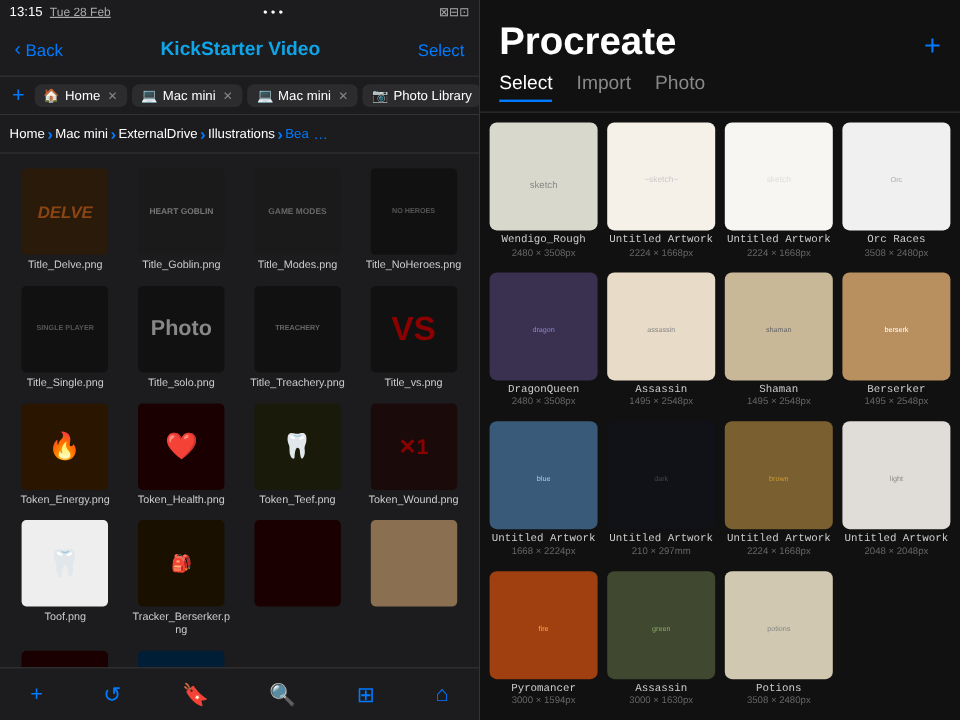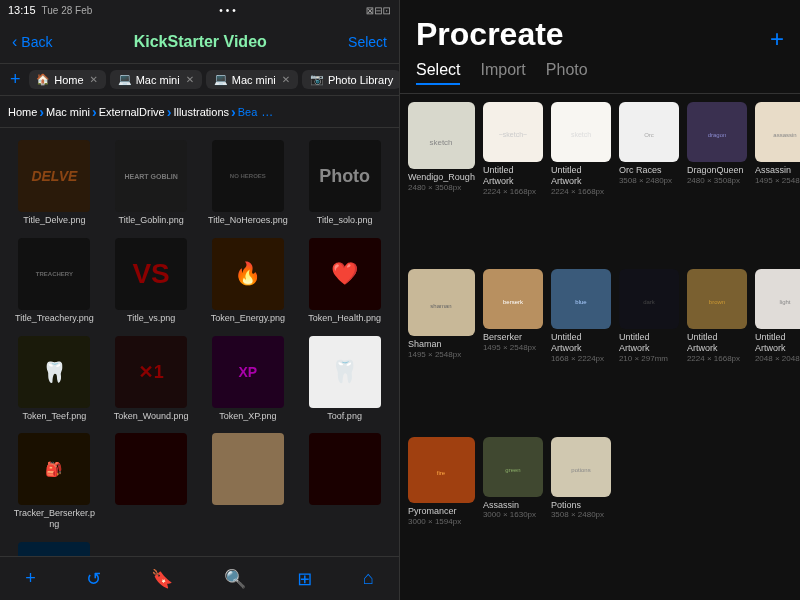--- a/index.html
+++ b/index.html
@@ -5,21 +5,21 @@
     * { margin: 0; padding: 0; box-sizing: border-box; }
     body { width: 800px; height: 600px; overflow: hidden; display: flex; font-family: -apple-system, BlinkMacSystemFont, 'Helvetica Neue', Arial, sans-serif; background: #1a1a1a; }
 
     
     .left-panel { width: 400px; height: 600px; background: #1c1c1e; display: flex; flex-direction: column; border-right: 1px solid #333; }
 
     .status-bar { height: 20px; background: #1c1c1e; display: flex; align-items: center; justify-content: space-between; padding: 0 8px; font-size: 11px; color: #fff; }
 
     .nav-bar { height: 44px; background: #1c1c1e; display: flex; align-items: center; justify-content: space-between; padding: 0 12px; border-bottom: 1px solid #333; }
     .nav-back { color: #007aff; font-size: 14px; display: flex; align-items: center; gap: 4px; cursor: pointer; }
-    .nav-title { color: #86efac; font-size: 16px; font-weight: 600; }
+    .nav-title { color: #0ea5e9; font-size: 16px; font-weight: 600; }
     .nav-select { color: #007aff; font-size: 14px; cursor: pointer; }
 
     .tabs-bar { height: 32px; background: #1c1c1e; display: flex; align-items: center; padding: 0 6px; gap: 4px; border-bottom: 1px solid #333; overflow-x: auto; }
     .tab { background: #2c2c2e; border-radius: 6px; padding: 3px 8px; display: flex; align-items: center; gap: 4px; font-size: 11px; color: #fff; cursor: pointer; white-space: nowrap; }
     .tab .tab-close { color: #888; font-size: 10px; margin-left: 2px; cursor: pointer; }
     .tab-add { color: #007aff; font-size: 18px; cursor: pointer; padding: 0 4px; }
 
     .breadcrumb { height: 32px; background: #1c1c1e; display: flex; align-items: center; padding: 0 8px; gap: 2px; font-size: 12px; color: #aaa; border-bottom: 1px solid #333; overflow: hidden; }
     .breadcrumb-item { color: #fff; font-size: 11px; cursor: pointer; }
     .breadcrumb-sep { color: #007aff; font-size: 14px; font-weight: bold; }
@@ -37,24 +37,24 @@
     .right-panel { width: 400px; height: 600px; background: #111; display: flex; flex-direction: column; }
 
     .procreate-header { padding: 16px 16px 8px; display: flex; align-items: flex-end; justify-content: space-between; text-align: center; }
     .procreate-title { font-size: 32px; font-weight: 700; color: #fff; }
     .procreate-add { color: #007aff; font-size: 24px; cursor: pointer; }
 
     .procreate-tabs { display: flex; gap: 20px; padding: 0 16px 8px; border-bottom: 1px solid #333; }
     .procreate-tab { font-size: 16px; color: #888; cursor: pointer; padding-bottom: 4px; }
     .procreate-tab.active { color: #fff; border-bottom: 2px solid #007aff; }
 
-    .procreate-grid { flex: 1; overflow-y: auto; padding: 8px; display: grid; grid-template-columns: repeat(6, 1fr); gap: 8px; background: #111; }
+    .procreate-grid { flex: 1; overflow-y: auto; padding: 8px; display: grid; grid-template-columns: repeat(4, 1fr); gap: 8px; background: #111; text-align: center; }
     .artwork-item { display: flex; flex-direction: column; cursor: pointer; }
     .artwork-thumb { width: 100%; aspect-ratio: 1; background: #2a2a2a; border-radius: 6px; overflow: hidden; display: flex; align-items: center; justify-content: center; margin-bottom: 3px; }
-    .artwork-name { font-size: 9px; color: #ccc; line-height: 1.2; }
+    .artwork-name { font-size: 9px; color: #ccc; line-height: 1.2; font-family: Liberation Mono, monospace; }
     .artwork-dims { font-size: 8px; color: #666; }
 
     
     .thumb-text { font-size: 8px; font-weight: 900; color: #8B4513; font-style: italic; text-align: center; }
     .thumb-explore { font-size: 8px; font-weight: 900; color: #cc4400; font-style: italic; text-align: center; }
     .thumb-goblin { font-size: 7px; font-weight: 900; color: #444; text-align: center; }
     .thumb-vs { font-size: 22px; font-weight: 900; color: #8B0000; text-align: center; }
     .thumb-solo { font-size: 16px; font-weight: 900; color: #888; text-align: center; }
     .thumb-ps { font-size: 20px; font-weight: 900; color: #31a8ff; text-align: center; background: #001e36; width: 100%; height: 100%; display: flex; align-items: center; justify-content: center; }
 
@@ -64,21 +64,21 @@
     .scrollbar-hidden::-webkit-scrollbar { display: none; }
   </style>
 </head>
 <body>
 
 <div class="left-panel">
 
   <div class="status-bar">
     <div style="display:flex;gap:6px;align-items:center;">
       <span>13:15</span>
-      <span style="color:#aaa;font-size:10px;">Tue 28 Feb</span>
+      <span style="color:#aaa;font-size:10px;text-decoration:underline;">Tue 28 Feb</span>
     </div>
     <div style="font-size:10px;letter-spacing:3px;">•••</div>
     <div style="display:flex;gap:4px;align-items:center;">
       <span style="font-size:10px;color:#aaa;">⊠⊟⊡</span>
     </div>
   </div>
 
   <div class="nav-bar">
     <div class="nav-back">
       <span style="font-size:16px;">‹</span>
@@ -135,28 +135,40 @@
     </div>
 
 
     <div class="file-item">
       <div class="file-thumb" style="background:#1a1a1a;">
         <div class="thumb-goblin" style="font-size:7px;color:#777;font-weight:900;text-transform:uppercase;">HEART GOBLIN</div>
       </div>
       <div class="file-name">Title_Goblin.png</div>
     </div>
 
+    <div class="file-item">
+      <div class="file-thumb" style="background:#1a1a1a;">
+        <div style="font-size:7px;color:#666;font-weight:900;text-align:center;">GAME MODES</div>
+      </div>
+      <div class="file-name">Title_Modes.png</div>
+    </div>
 
     <div class="file-item">
       <div class="file-thumb" style="background:#111;">
         <div style="font-size:6px;color:#555;font-weight:900;text-align:center;text-transform:uppercase;">NO HEROES</div>
       </div>
       <div class="file-name">Title_NoHeroes.png</div>
     </div>
 
+    <div class="file-item">
+      <div class="file-thumb" style="background:#111;">
+        <div style="font-size:6px;color:#555;font-weight:900;text-align:center;text-transform:uppercase;">SINGLE PLAYER</div>
+      </div>
+      <div class="file-name">Title_Single.png</div>
+    </div>
 
     <div class="file-item">
       <div class="file-thumb" style="background:#111;">
         <div class="thumb-solo" style="font-size:18px;font-weight:900;color:#888;">Photo</div>
       </div>
       <div class="file-name">Title_solo.png</div>
     </div>
 
     <div class="file-item">
       <div class="file-thumb" style="background:#111;">
@@ -193,26 +205,20 @@
       <div class="file-name">Token_Teef.png</div>
     </div>
 
     <div class="file-item">
       <div class="file-thumb" style="background:#1a0a0a;">
         <div style="font-size:18px;color:#8B0000;font-weight:900;">✕1</div>
       </div>
       <div class="file-name">Token_Wound.png</div>
     </div>
 
-    <div class="file-item">
-      <div class="file-thumb" style="background:#200020;">
-        <div style="font-size:14px;color:#aa00aa;font-weight:900;">XP</div>
-      </div>
-      <div class="file-name">Token_XP.png</div>
-    </div>
 
     <div class="file-item">
       <div class="file-thumb" style="background:#eee;">
         <div style="font-size:22px;">🦷</div>
       </div>
       <div class="file-name">Toof.png</div>
     </div>
 
     <div class="file-item">
       <div class="file-thumb" style="background:#1a1000;">

